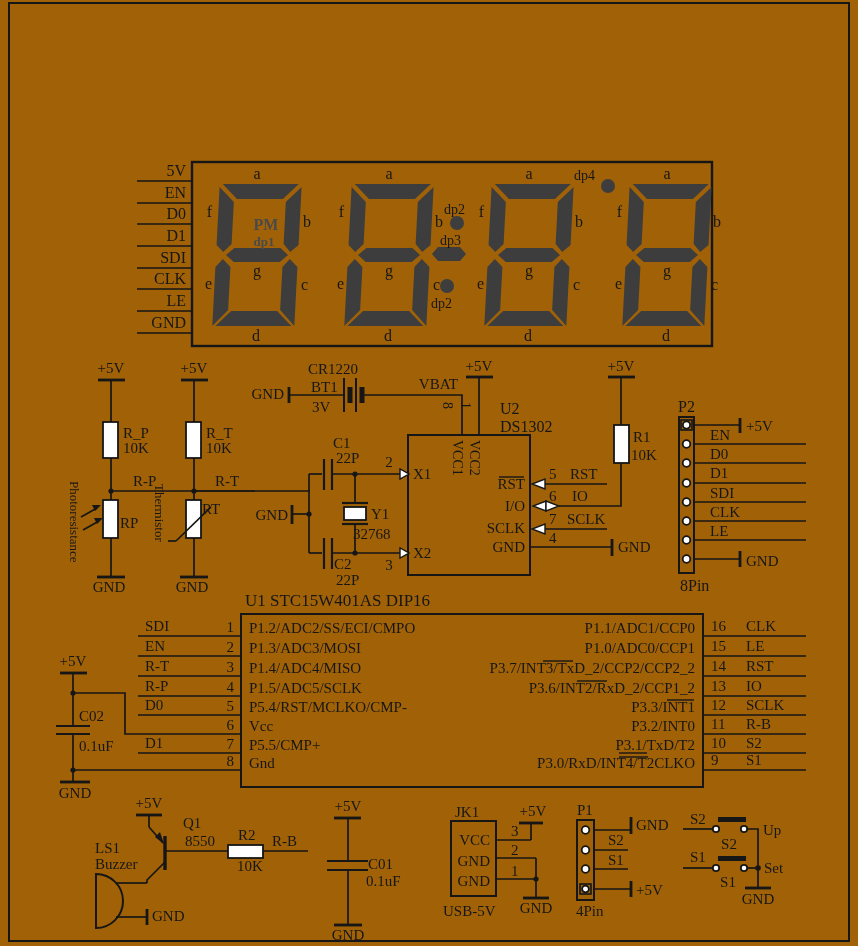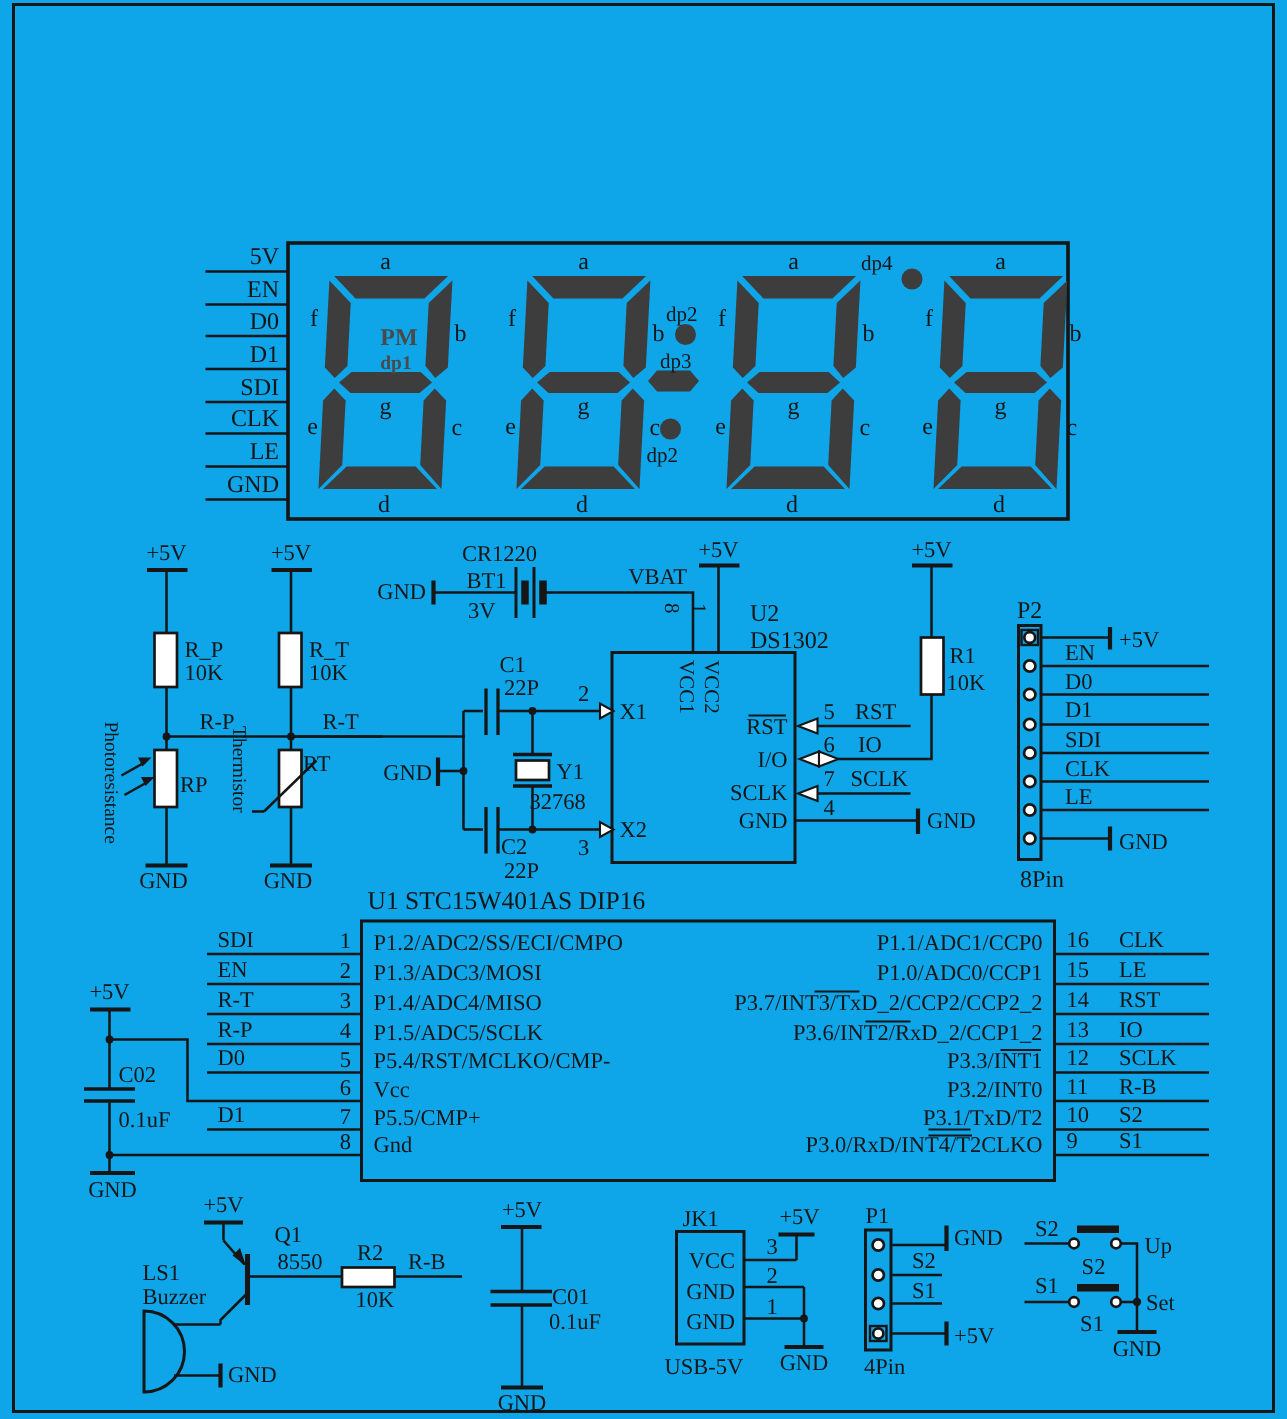--- a/index.html
+++ b/index.html
@@ -1,16 +1,16 @@
 <!DOCTYPE html>
 <html><head>
 <meta charset="utf-8">
 <style>
   html,body{margin:0;padding:0;background:#ffffff;}
-  .page{position:relative;width:858px;height:946px;background:#0ea5e9;overflow:hidden;}
+  .page{position:relative;width:858px;height:946px;background:#a16207;overflow:hidden;}
   svg{position:absolute;left:0;top:0;}
   text{font-family:"Liberation Serif",serif;fill:#161616;}
   .t13{font-size:13px}.t14{font-size:14px}.t15{font-size:15px}.t16{font-size:16px}.t17{font-size:17px}
   .mid{text-anchor:middle}.end{text-anchor:end}
   .w{stroke:#161616;stroke-width:1.7;fill:none}
   .w2{stroke:#161616;stroke-width:2.2;fill:none}
   .bar{stroke:#161616;stroke-width:2.8;fill:none}
   .box{stroke:#161616;stroke-width:2;fill:none}
   .cmp{stroke:#161616;stroke-width:1.8;fill:#ffffff}
   .dot{fill:#161616;stroke:none}

